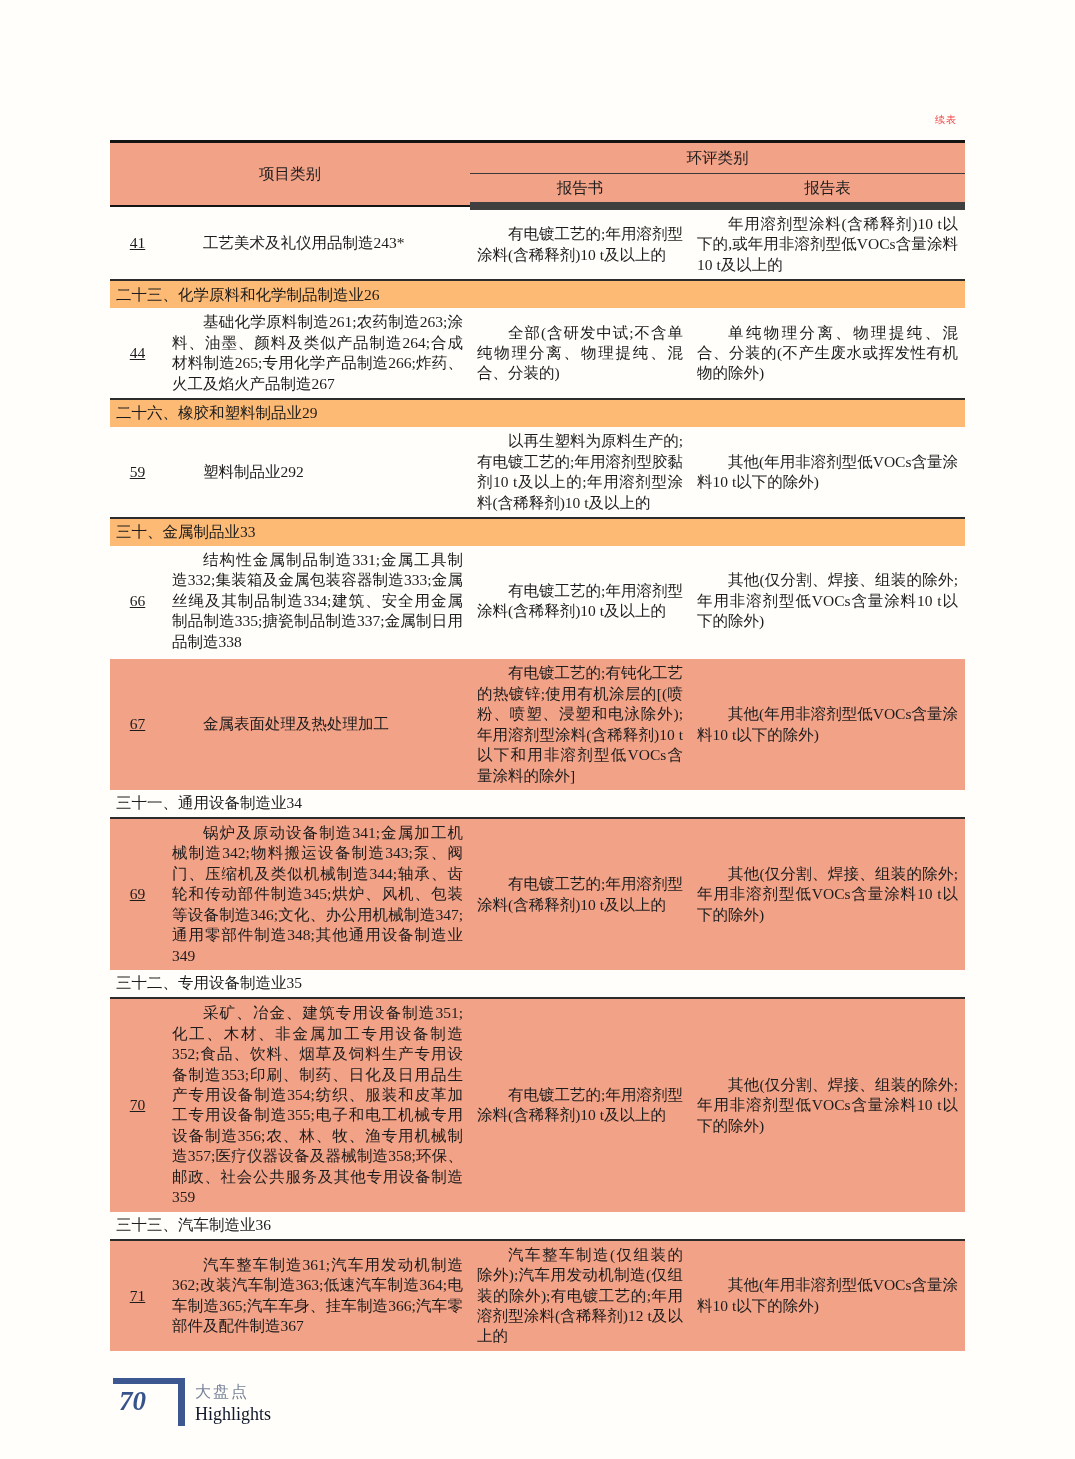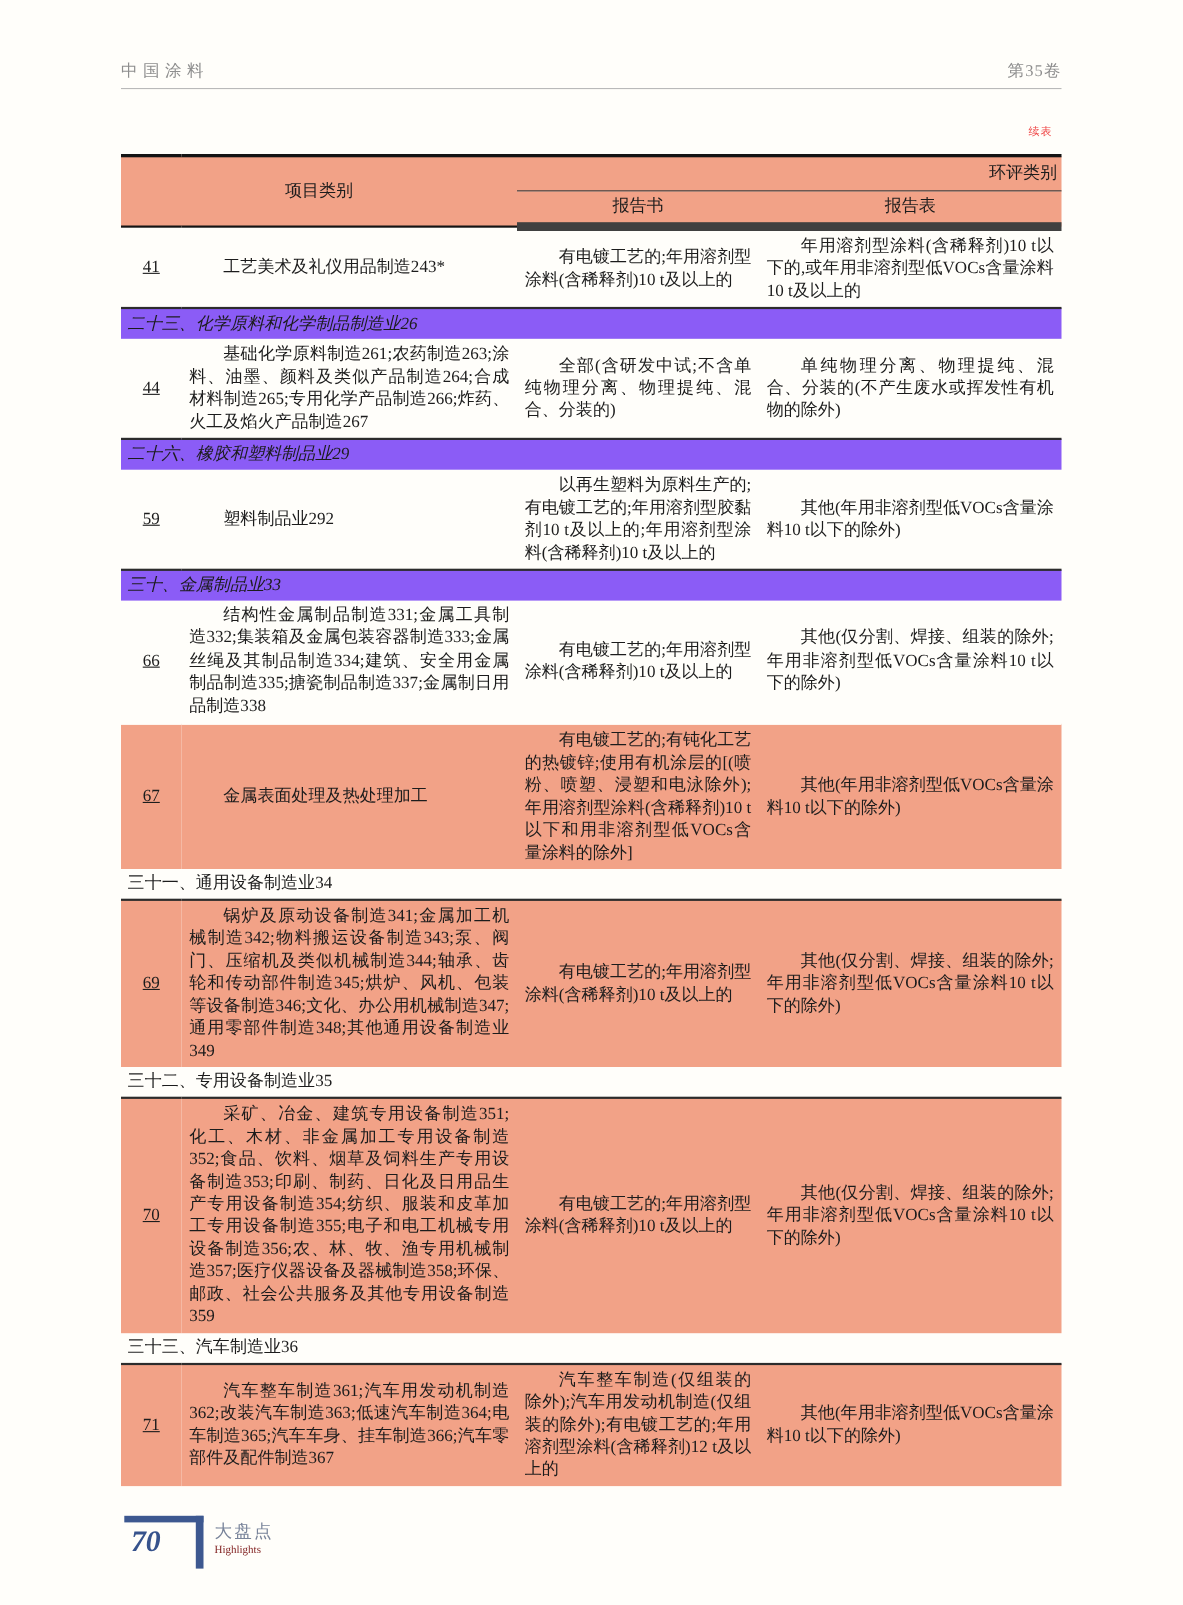--- a/index.html
+++ b/index.html
@@ -42,38 +42,38 @@
   col.c-book{width:220px;}
   col.c-form{width:275px;}
 
   thead th{
     background:#f2a287;
     font-weight:normal;color:#1c1c1c;
     padding:2px 4px;
   }
   thead tr.top th{height:26px;}
   thead tr.sub th{height:24px;border-bottom:2px solid #141414;}
-  th.eia{border-bottom:1px solid #3a3a3a !important;text-align:right;}
+  th.eia{border-bottom:1px solid #3a3a3a !important;}
   thead tr.sub th.book,thead tr.sub th.form{border-bottom:8px solid #404040;}
   th.project{border-bottom:2px solid #141414;}
 
   td{padding:4px 7px;vertical-align:middle;}
   td.no{text-align:center;padding-left:2px;padding-right:2px;text-decoration:underline;}
   td.cat,td.book,td.form{
     text-align:justify;text-indent:2em;
   }
   tr.item td{height:auto;}
   tr.hl td{background:#f2a287;}
   tr.item.gap td{border-top:3px solid #fffefa;}
 
   tr.section td{
     padding:3px 6px;height:21px;text-indent:0;
   }
   tr.section.hl-sec td{
-    background:#8b5cf6;border-top:2px solid #2c2c2c;font-style:italic;
+    background:#fdba74;border-top:2px solid #2c2c2c;
   }
   tr.section.wh-sec td{
     background:transparent;border-bottom:2px solid #2c2c2c;
   }
 
   
   .footer-mark{position:absolute;left:113px;top:1378px;display:flex;align-items:flex-start;}
   .page-no-box{position:relative;width:72px;height:48px;}
   .bracket-top{
     position:absolute;left:0;top:0;width:72px;height:6px;background:#3d5890;
@@ -81,31 +81,27 @@
   .bracket-side{
     position:absolute;right:0;top:0;width:7px;height:48px;background:#3d5890;
   }
   .page-no{
     position:absolute;left:6px;top:8px;
     font-size:27px;font-style:italic;font-weight:bold;color:#37538c;
     font-family:"Liberation Serif","DejaVu Serif",serif;
   }
   .footer-text{margin-left:10px;padding-top:4px;}
   .footer-title{font-size:16px;color:#79849a;letter-spacing:2px;}
-  .footer-sub{font-size:10px;color:#7f1d1d;margin-top:1px;}
+  .footer-sub{font-size:18px;color:#0f172a;margin-top:1px;}
 </style>
 </head>
 <body>
 
 <div class="page">
 
-  <div class="running-head">
-    <span class="journal">中国涂料</span>
-    <span class="volume">第35卷</span>
-  </div>
 
   <div class="continued">续表</div>
 
   <div class="tbl-wrap">
     <table>
       <colgroup>
         <col class="c-no">
           <col class="c-cat">
           <col class="c-book">
           <col class="c-form">

